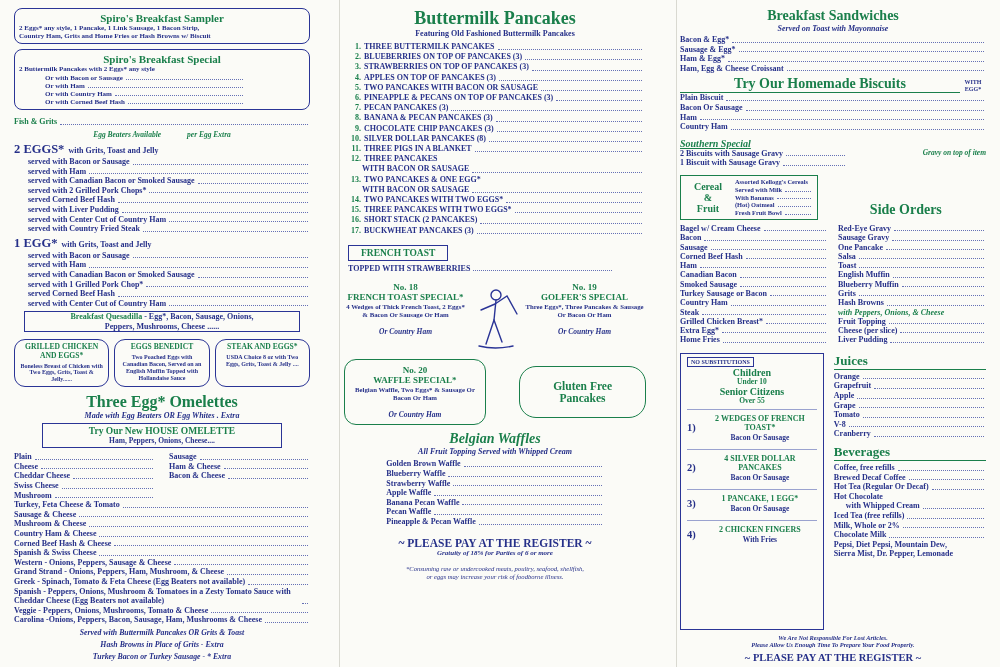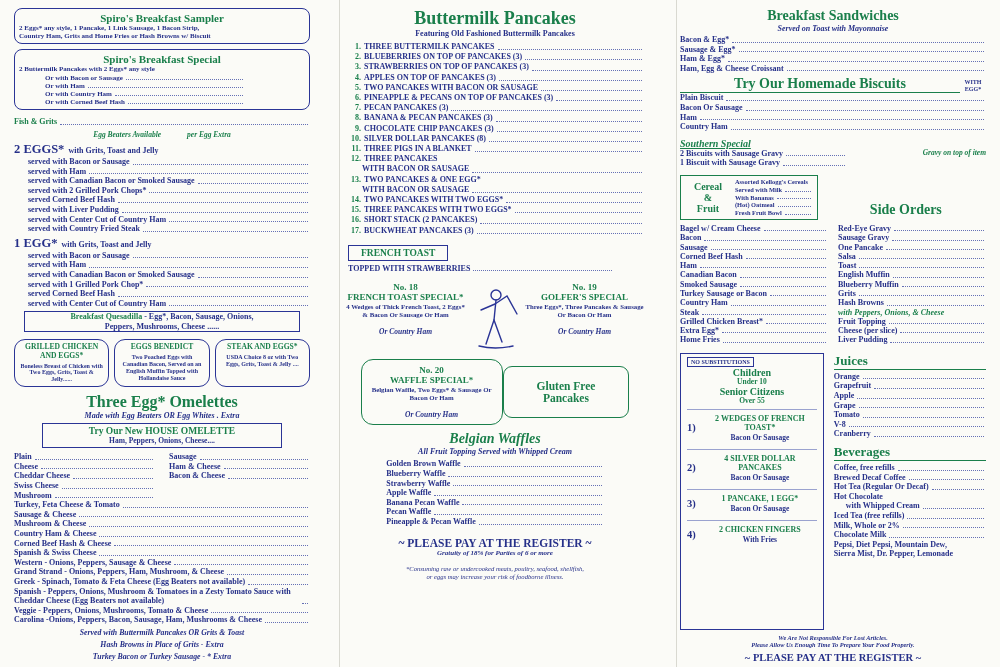--- a/index.html
+++ b/index.html
@@ -54,23 +54,23 @@
   .ftwrap{margin:6px 0 2px}
   .ft-box{display:inline-block;border:1.3px solid #2a3496;padding:2px 12px;font-size:9.5px;font-weight:bold;color:#1a7f4b;margin-left:4px}
   .ft-row{width:88%;margin:3px 0 0 4px}
   .sp-row{display:flex;align-items:flex-start;margin:7px 0 3px}
   .sp{flex:1;text-align:center}
   .sp-no{font-size:9px;font-weight:bold;color:#1a7f4b}
   .sp-title{font-size:9px;font-weight:bold;color:#1a7f4b;line-height:10px}
   .sp-desc{font-size:6.8px;font-weight:bold;line-height:8px;margin-top:1px}
   .sp-alt{font-size:7.5px;font-weight:bold;font-style:italic;margin-top:8px}
   .golfer{flex:0 0 56px;display:flex;justify-content:center;padding-top:4px}
-  .sp20-row{display:flex;align-items:center;justify-content:center;margin:4px 0 6px}
+  .sp20-row{display:flex;align-items:center;justify-content:space-between;margin:4px 0 6px}
   .box20{width:47%;border:1.4px solid #1a7f4b;border-radius:12px;text-align:center;padding:5px 4px}
-  .gluten{width:42%;border:1.4px solid #1a7f4b;border-radius:9px;text-align:center;padding:13px 18px;font-size:11.5px;font-weight:bold;color:#1a7f4b}
+  .gluten{width:42%;border:1.4px solid #1a7f4b;border-radius:17px;text-align:center;padding:13px 18px;font-size:11.5px;font-weight:bold;color:#1a7f4b}
   .w-title{font-size:14px;font-weight:bold;color:#1a7f4b;text-align:center;font-style:italic}
   .w-sub{font-size:8px;font-weight:bold;font-style:italic;text-align:center;margin-bottom:3px}
   .wlist{width:72%;margin:0 auto}
   .register{font-size:11.5px;font-weight:bold;text-align:center;margin-top:10px}
   .gratuity{font-size:7px;font-style:italic;font-weight:bold;text-align:center}
   .disc{font-size:6.6px;font-style:italic;text-align:center;line-height:8px;margin-top:8px}
   
   .r-title{font-size:14px;font-weight:bold;color:#1a7f4b;text-align:center}
   .r-sub{font-size:8px;font-weight:bold;font-style:italic;text-align:center;margin-bottom:2px}
   .b-head{display:flex;align-items:flex-end}

